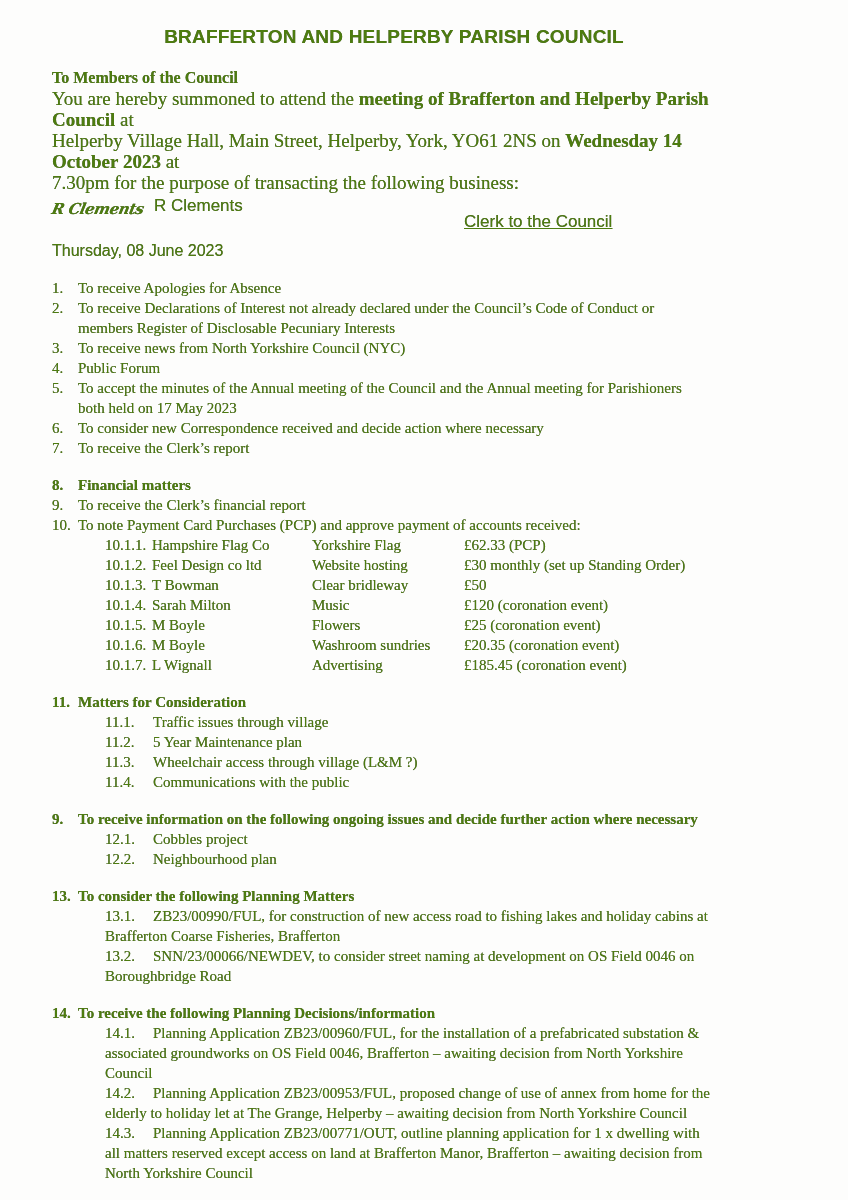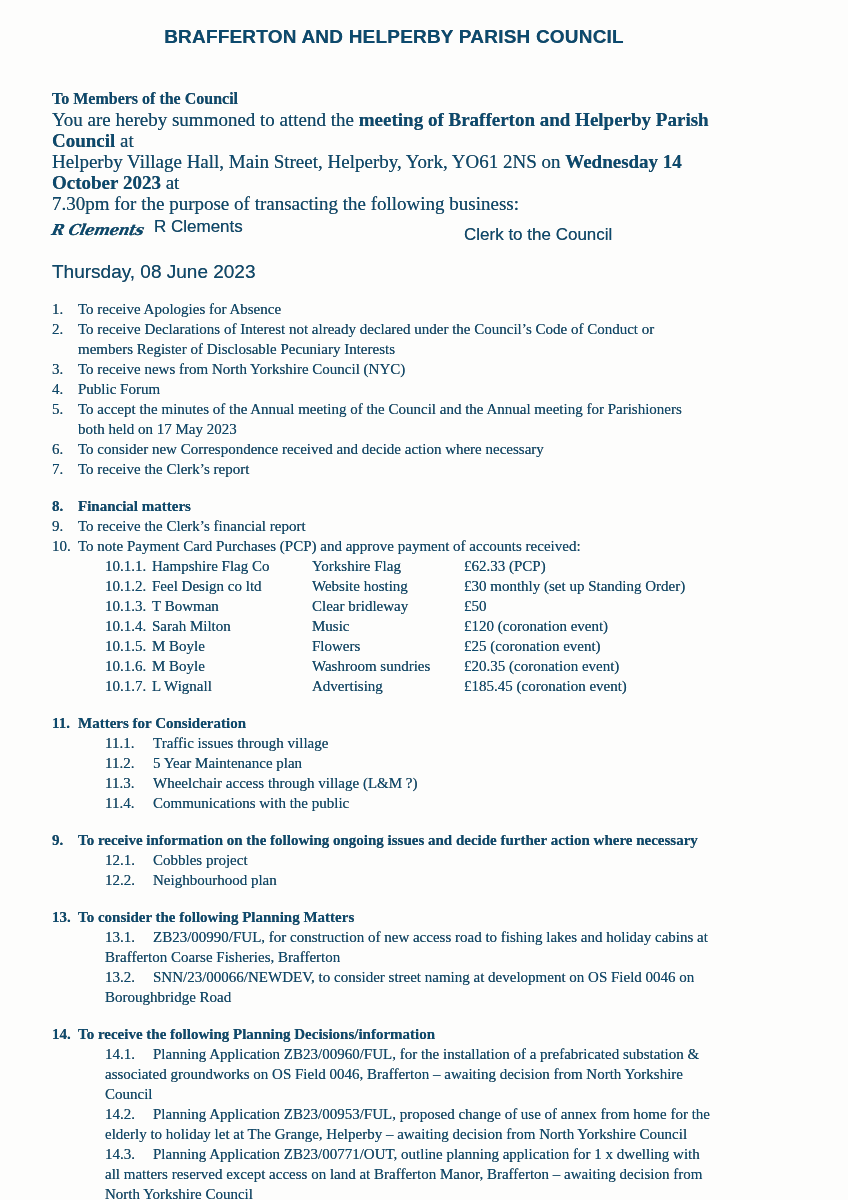--- a/index.html
+++ b/index.html
@@ -1,29 +1,29 @@
 <!DOCTYPE html>
 <html><head>
 <meta charset="utf-8">
 <style>
   html,body{margin:0;padding:0;}
   body{width:848px;height:1200px;background:#fdfdfc;overflow:hidden;}
-  .page{box-sizing:border-box;width:788px;height:1200px;padding:26px 38px 0 52px;color:#0c4a6e;
+  .page{box-sizing:border-box;width:788px;height:1200px;padding:26px 38px 0 52px;color:#4d7c0f;
         text-shadow:0 0 .45px rgba(16,16,16,.65);}
   .doc-title{font-family:"Liberation Sans",sans-serif;font-weight:bold;font-size:19px;line-height:22px;
         text-align:center;letter-spacing:.2px;margin:0 14px 0 0;}
-  .salutation{font-family:"Liberation Serif",serif;font-weight:bold;font-size:16px;line-height:20px;margin-top:41px;}
+  .salutation{font-family:"Liberation Serif",serif;font-weight:bold;font-size:16px;line-height:20px;margin-top:20px;}
   .summons{font-family:Liberation Serif, serif;font-size:19px;line-height:21px;}
   .summons-line b{font-weight:bold;}
   .sig-row{position:relative;height:26px;margin-top:2px;font-family:"Liberation Sans",sans-serif;font-size:17px;line-height:22px;}
   .sig-script{position:absolute;left:0;top:3px;font-family:"DejaVu Serif",serif;font-style:italic;font-weight:bold;
         font-size:15px;transform:skewX(-12deg);letter-spacing:-.5px;}
   .sig-name{position:absolute;left:102px;top:0;}
-  .sig-role{position:absolute;left:412px;top:8px;}
-  .date-line{font-family:"Liberation Sans",sans-serif;font-size:19px;line-height:21px;margin-top:19px;}
+  .sig-role{position:absolute;left:412px;top:16px;text-decoration:underline;}
+  .date-line{font-family:"Liberation Sans",sans-serif;font-size:16px;line-height:21px;margin-top:19px;}
   .agenda{font-family:"Liberation Serif",serif;font-size:15px;line-height:20px;margin-top:17px;}
   .item{padding-left:26px;}
   .item .num{display:inline-block;width:26px;margin-left:-26px;}
   .item.bold{font-weight:bold;}
   .item.gap{margin-top:17px;}
   .pay-row{display:flex;margin-left:53px;}
   .pnum{width:47px;flex:none;}
   .payee{width:160px;flex:none;}
   .pdesc{width:152px;flex:none;}
   .pamt{flex:1;}

